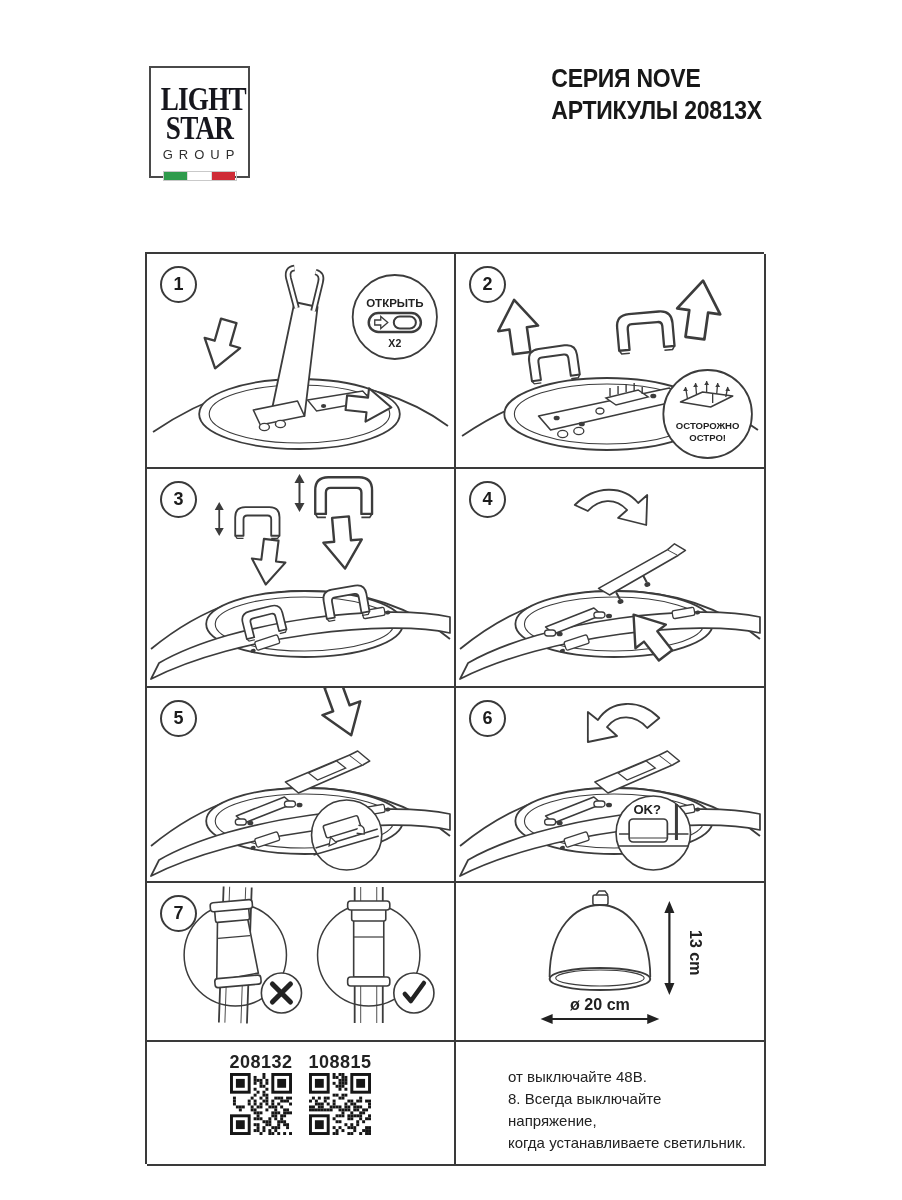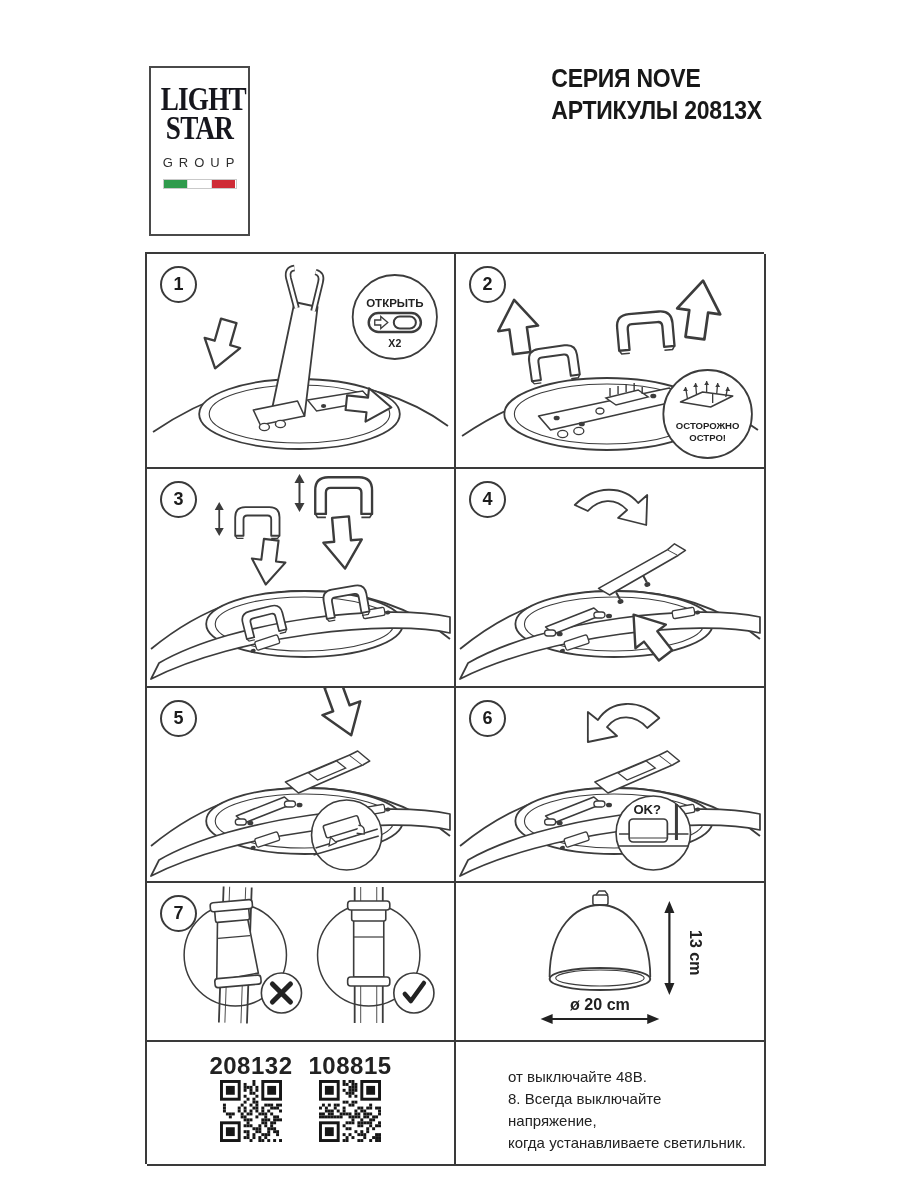--- a/index.html
+++ b/index.html
@@ -1,45 +1,45 @@
 <!DOCTYPE html>
 <html><head>
 <meta charset="utf-8">
 <style>
   *{margin:0;padding:0;box-sizing:border-box}
   html,body{width:902px;height:1200px}
   body{background:#fdfdfd;font-family:"Liberation Sans",sans-serif;color:#1c1c1c;position:relative;overflow:hidden}
   .page{position:absolute;inset:0;background:#fff}
 
   
-  .logo-box{position:absolute;left:149px;top:66px;width:101px;height:170px;border:2px solid #4a4a4a;text-align:center;background:#fff}
+  .logo-box{position:absolute;left:149px;top:66px;width:101px;height:112px;border:2px solid #4a4a4a;text-align:center;background:#fff}
   .logo-word{font-family:"Liberation Serif",serif;font-weight:700;font-size:34px;line-height:29px;color:#16161d;transform:scaleX(.80);letter-spacing:-1px}
   .logo-word.w1{margin-top:16px}
-  .logo-group{font-size:13px;letter-spacing:6px;margin-top:13px;color:#2e2e2e;text-indent:4px}
+  .logo-group{font-size:13px;letter-spacing:6px;margin-top:5px;color:#2e2e2e;text-indent:4px}
   .logo-flag{width:74px;height:10px;margin:9px auto 0;display:flex;border:1px solid #c9c9c9}
   .logo-flag span{flex:1;height:100%}
   .hdr{position:absolute;right:140px;top:62px;text-align:left;font-weight:700;color:#181818}
   .hdr-line{font-size:25px;line-height:32px;transform:scaleX(.92);transform-origin:right center;letter-spacing:-.3px}
   .hdr-title{position:absolute;right:140px;top:148px;text-align:right;font-weight:700;color:#181818}
   .hdr-title .hdr-line{font-size:28px;line-height:34px}
 
   
   .grid{position:absolute;left:145px;top:252px;width:619px;height:912px;display:grid;
         grid-template-columns:309px 310px;grid-template-rows:215px 219px 195px 159px 124px;
         border-top:2px solid #3a3a3a;border-left:2px solid #3a3a3a;background:#fff}
   .cell{border-right:2px solid #3a3a3a;border-bottom:2px solid #3a3a3a;position:relative;overflow:hidden;background:#fff}
   .stepnum{position:absolute;left:13px;top:12px;width:37px;height:37px;border:2px solid #3a3a3a;border-radius:50%;
            display:flex;align-items:center;justify-content:center;font-size:18px;font-weight:700;z-index:2;background:#fff}
   svg.illu{position:absolute;inset:0;width:100%;height:100%;display:block}
   svg text{font-family:"Liberation Sans",sans-serif;fill:#222}
 
   
   .qr-cell{display:flex;justify-content:center;align-items:flex-start;gap:16px;padding-top:10px}
   .qr-box{display:flex;flex-direction:column;align-items:center}
-  .qr-label{font-size:24px;font-weight:700;letter-spacing:.5px;color:#222;margin-bottom:0}
+  .qr-label{font-size:18px;font-weight:700;letter-spacing:.5px;color:#222;margin-bottom:0}
   .qr-img{width:62px;height:62px;display:block}
   .notes{padding:24px 10px 0 52px;font-size:15px;line-height:22px;color:#222}
 </style>
 </head>
 <body>
 
 <div class="page">
 
   <svg width="0" height="0" style="position:absolute" aria-hidden="true">
     <defs>

